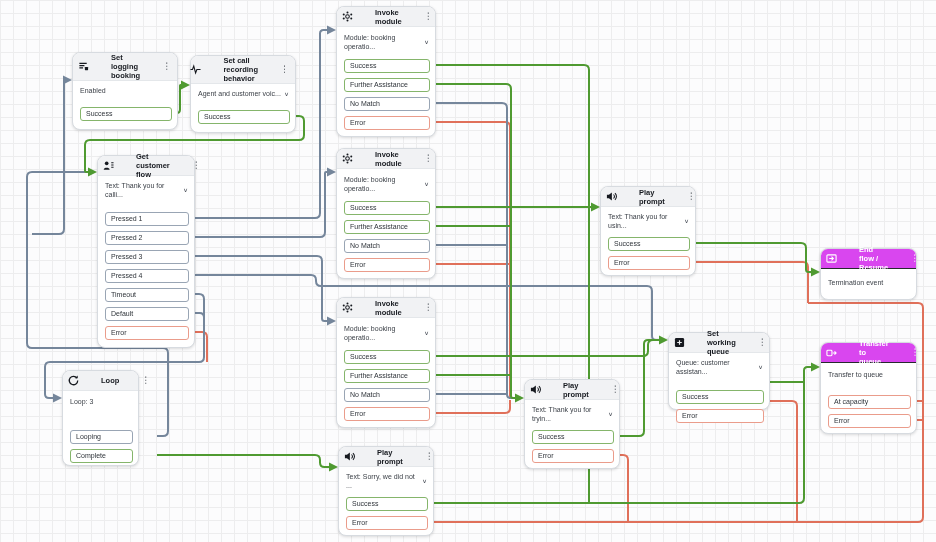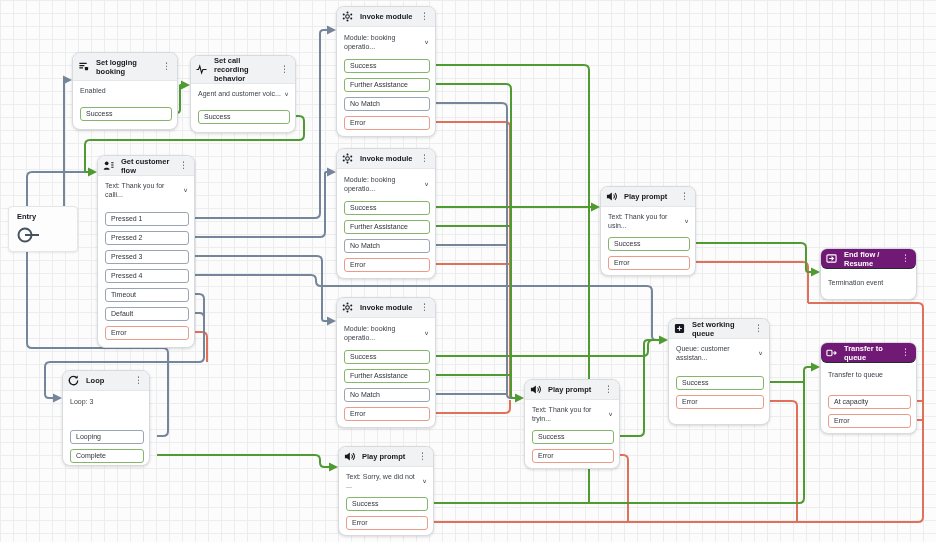--- a/index.html
+++ b/index.html
@@ -12,25 +12,25 @@
                      linear-gradient(90deg, #ededee 1px, transparent 1px);
     background-size:13px 13px;
   }
   #edges{position:absolute;left:0;top:0;z-index:1;}
   .node{
     position:absolute;z-index:2;background:#fff;
     border:1px solid #d7dbe0;border-radius:8px;
     box-shadow:0 1px 3px rgba(0,0,0,.14);
   }
   .hdr{
-    position:absolute;left:0;right:0;top:0;display:flex;align-items:center;gap:6px;
+    position:absolute;left:0;right:0;top:0;display:flex;align-items:center;gap:21px;
     background:#f1f2f4;border-bottom:1px solid #e4e7ea;border-radius:7px 7px 0 0;
     padding:0 5px;color:#16191f;
   }
-  .node.dark .hdr{background:#701a75;border-bottom-color:#26292e;color:#ffffff;border-radius:6px;}
+  .node.dark .hdr{background:#d946ef;border-bottom-color:#26292e;color:#ffffff;}
   .hdr .ic{width:12px;height:12px;flex:0 0 12px;display:flex;align-items:center;color:inherit;}
   .hdr .ic svg{width:11px;height:11px;}
   .hdr .t{flex:1;font-weight:bold;font-size:7.5px;line-height:1.2;color:inherit;}
   .kebab{flex:0 0 auto;font-size:9px;line-height:1;color:#3d434a;padding:0 1px;cursor:pointer;}
   .node.dark .kebab{color:#fff;}
   .row{position:absolute;left:7px;right:6px;font-size:7px;color:#3c4148;line-height:1.25;}
   .row.dd{display:flex;justify-content:space-between;align-items:center;cursor:pointer;}
   .row .chev{color:#515760;font-size:7px;transform:scaleY(.8);margin-left:3px;}
   .tab{
     position:absolute;left:7px;right:5px;height:14px;line-height:12px;
@@ -93,27 +93,20 @@
       <polygon points="668,340 659,335.5 659,344.5" fill="#4f9a31"></polygon>
       <path d="M615,436L639,436 Q644,436 644,431L644,344 Q644,340 648,340L652,340" fill="none" stroke="#4f9a31" stroke-width="2"></path>
       <path d="M429,503L799,503 Q804,503 804,498L804,370.5 Q804,367 807.5,367L811,367" fill="none" stroke="#4f9a31" stroke-width="2"></path>
       <polygon points="820,367 811,362.5 811,371.5" fill="#4f9a31"></polygon>
       <path d="M691,243L801,243 Q806,243 806,248L806,269.5 Q806,272 808.5,272L811,272" fill="none" stroke="#4f9a31" stroke-width="2"></path>
       <polygon points="820,272 811,267.5 811,276.5" fill="#4f9a31"></polygon>
       <path d="M765,382L804,382" fill="none" stroke="#4f9a31" stroke-width="2"></path>
       <path d="M157,455L315,455 Q320,455 320,460L320,462.5 Q320,467 324.5,467L329,467" fill="none" stroke="#4f9a31" stroke-width="2"></path>
       <polygon points="338,467 329,462.5 329,471.5" fill="#4f9a31"></polygon>
     </svg>
-  <div id="entry" style="left:8px;top:206px;width:70px;height:46px;">
-    <span class="lbl">Entry</span>
-    <svg width="26" height="22" viewBox="0 0 26 22">
-      <circle cx="10" cy="11" r="6.5" stroke="#46525f" stroke-width="2" fill="none"></circle>
-      <path d="M10 11 H 24" stroke="#46525f" stroke-width="2"></path>
-    </svg>
-  </div>
   <div id="nodes">
       <div class="node" style="left: 72px; top: 52px; width: 106px; height: 78px;">
         <div class="hdr" style="height: 28px;">
           <span class="ic">
             <svg viewBox="0 0 12 12">
               <path d="M1.5 2.5h8M1.5 5h5.5M1.5 7.5h4" stroke="currentColor" fill="none" stroke-width="1.3"></path>
               <rect x="7.5" y="6.5" width="3.5" height="3.5" rx="0.5" fill="currentColor"></rect>
             </svg>
           </span>
           <span class="t">Set logging booking</span>
@@ -284,36 +277,36 @@
           <span class="t">Play prompt</span>
           <span class="kebab">⋮</span>
         </div>
         <div class="row dd" style="top: 26px;">
           <span>Text: Sorry, we did not ...</span>
           <span class="chev">∨</span>
         </div>
         <div class="tab success" style="top: 50px;">Success</div>
         <div class="tab error" style="top: 69px;">Error</div>
       </div>
-      <div class="node" style="left: 62px; top: 370px; width: 88px; height: 96px;">
+      <div class="node" style="left: 62px; top: 370px; width: 77px; height: 96px;">
         <div class="hdr" style="height: 20px;">
           <span class="ic">
             <svg viewBox="0 0 12 12">
               <path d="M9.8 3.4A4.6 4.6 0 1 0 10.6 6" stroke="currentColor" fill="none" stroke-width="1.4"></path>
               <path d="M7.6 3.6h3V0.6z" fill="currentColor"></path>
             </svg>
           </span>
           <span class="t">Loop</span>
           <span class="kebab">⋮</span>
         </div>
         <div class="row" style="top: 27px;"><span>Loop: 3</span></div>
         <div class="tab neutral" style="top: 59px;">Looping</div>
         <div class="tab success" style="top: 78px;">Complete</div>
       </div>
-      <div class="node" style="left: 668px; top: 318px; width: 102px; height: 107px;">
+      <div class="node" style="left: 668px; top: 332px; width: 102px; height: 78px;">
         <div class="hdr" style="height: 20px;">
           <span class="ic">
             <svg viewBox="0 0 12 12">
               <rect x="1" y="1" width="10" height="10" rx="1.5" fill="currentColor"></rect>
               <path d="M6 3.5v5M3.5 6h5" stroke="#f1f2f4" stroke-width="1.3"></path>
             </svg>
           </span>
           <span class="t">Set working queue</span>
           <span class="kebab">⋮</span>
         </div>

